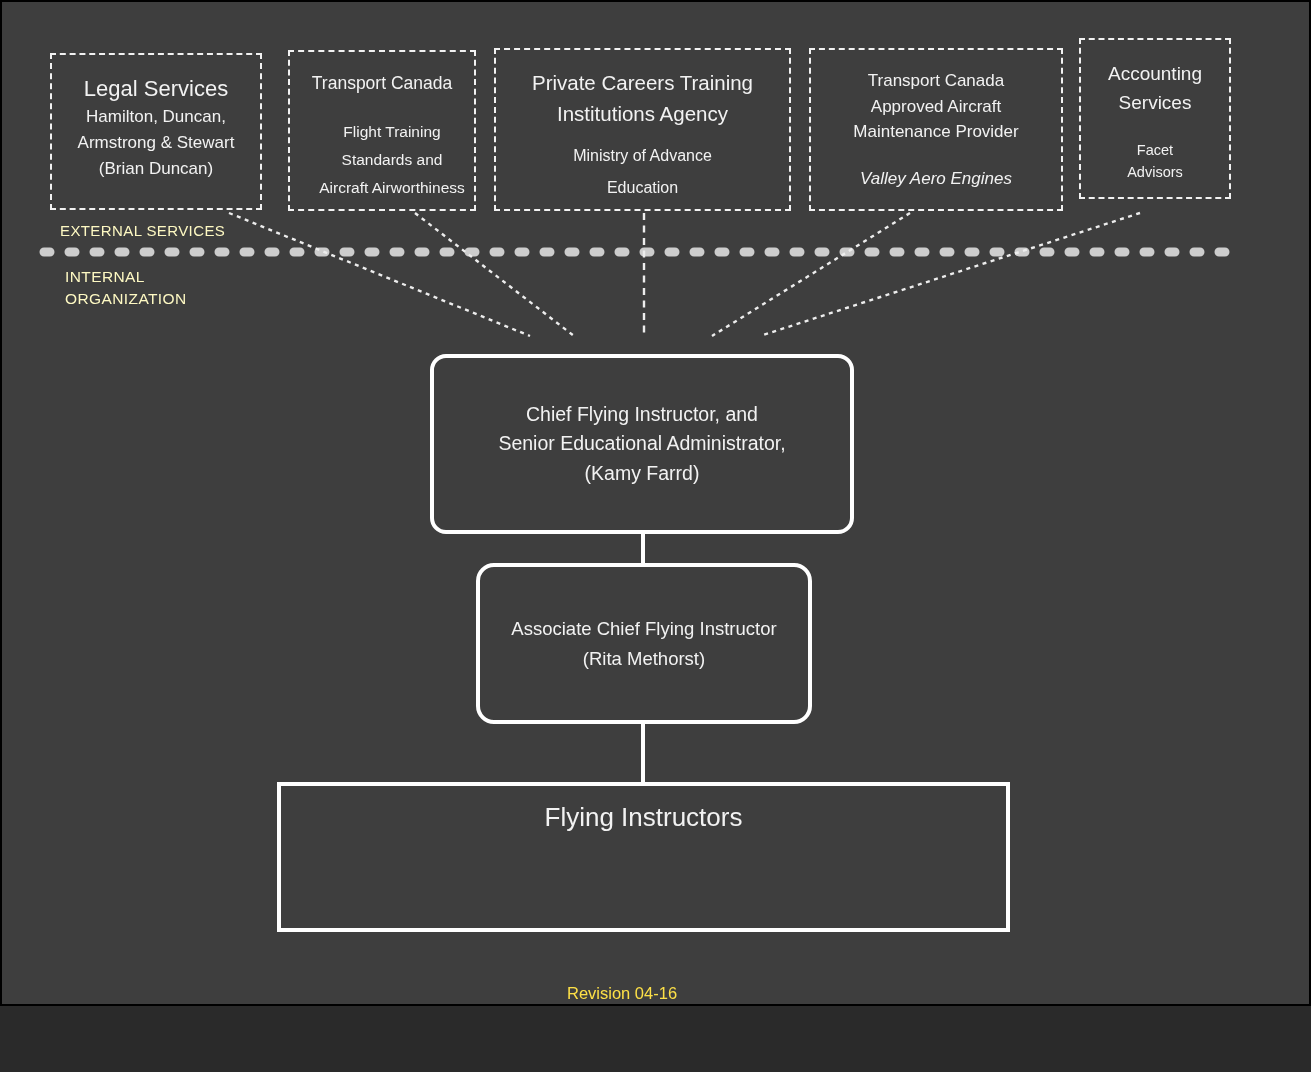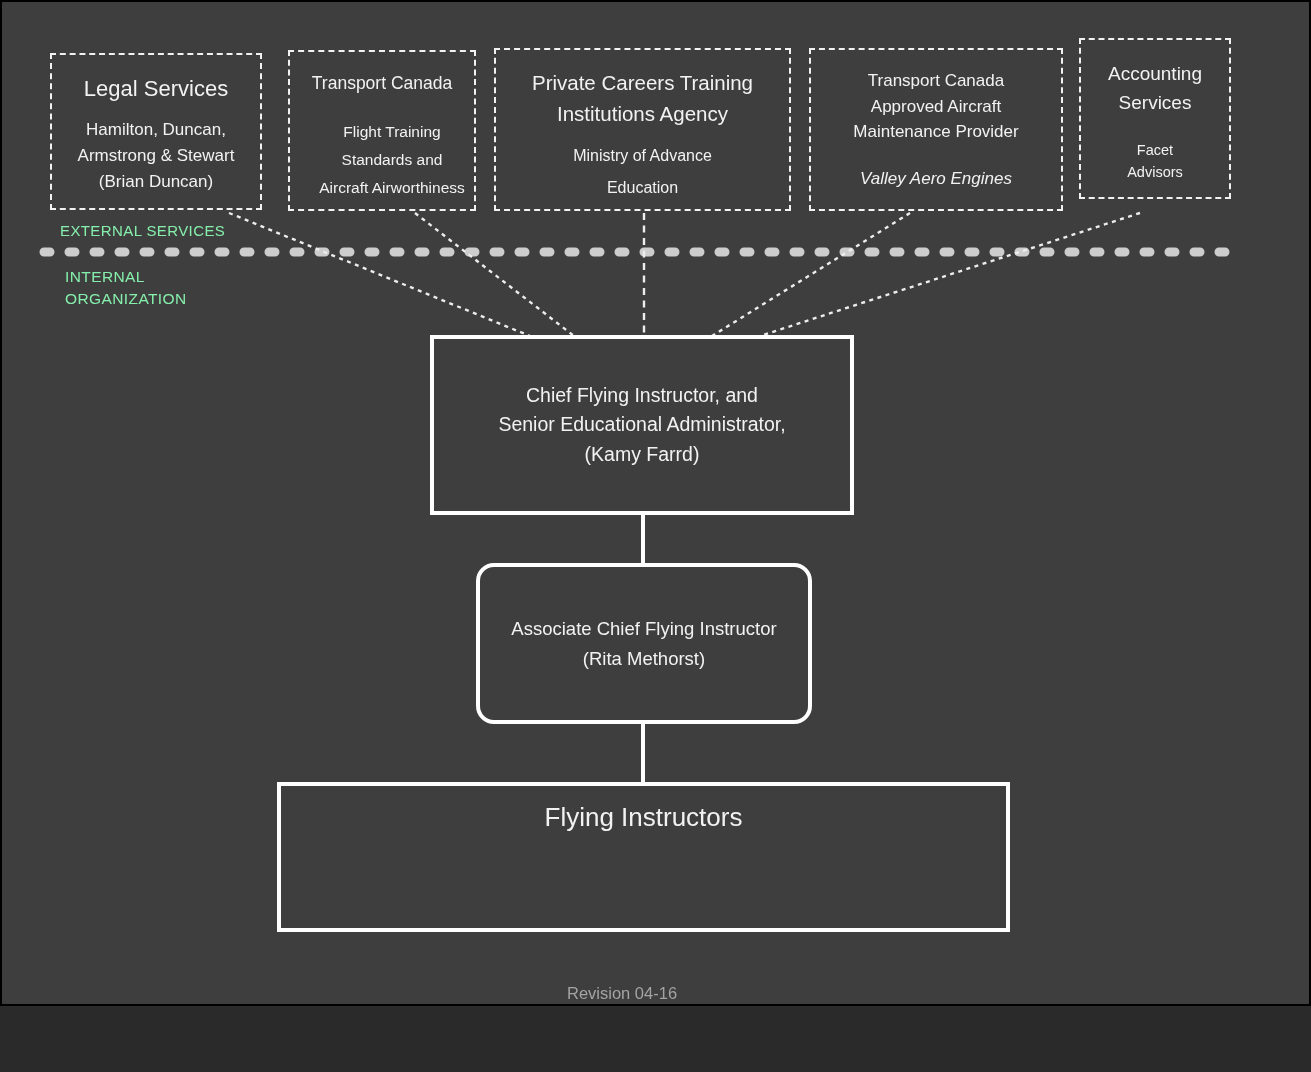--- a/index.html
+++ b/index.html
@@ -15,47 +15,47 @@
   }
   .connectors { position:absolute; left:0; top:0; width:1311px; height:1072px; z-index:1; pointer-events:none; }
   .box { position:absolute; z-index:2; box-sizing:border-box; background:#3e3e3e; text-align:center; }
   .ext  { border:2px dashed #f2f2f2; display:flex; flex-direction:column; align-items:center; }
   .solid{ border:4px solid #ffffff; display:flex; flex-direction:column; align-items:center; justify-content:center; }
   .prelines { white-space:pre-line; }
 
   
   .b1 { left:48px;  top:51px; width:212px; height:157px; padding-top:20px; }
   .b1 .t { font-size:22px; line-height:1.3; }
-  .b1 .s { font-size:17px; line-height:1.55; margin-top:13px; }
+  .b1 .s { font-size:17px; line-height:1.55; }
   .b2 { left:286px; top:48px; width:188px; height:161px; padding-top:20px; }
   .b2 .t { font-size:17.5px; line-height:1.3; }
   .b2 .s { font-size:15.5px; line-height:1.8; margin-top:23px;margin-left:20px; }
   .b3 { left:492px; top:46px; width:297px; height:163px; padding-top:18px; }
   .b3 .t { font-size:20.5px; line-height:1.5; }
   .b3 .s { font-size:16px;  line-height:2.0; margin-top:10px; }
   .b4 { left:807px; top:46px; width:254px; height:163px; padding-top:18px; }
   .b4 .t { font-size:17px; line-height:1.5; }
   .b4 .s { font-size:17px; line-height:1.5; margin-top:21px;font-style:italic; }
   .b5 { left:1077px; top:36px; width:152px; height:161px; padding-top:20px; }
   .b5 .t { font-size:19px; line-height:1.5; }
   .b5 .s { font-size:14.5px; line-height:1.55; margin-top:22px; }
 
   
-  .zone-label { position:absolute; z-index:2; font-size:15px; letter-spacing:0.4px; color:#86efac; }
+  .zone-label { position:absolute; z-index:2; font-size:15px; letter-spacing:0.4px; color:#fef9c3; }
   .ext-label  { left:58px; top:220px; }
   .int-label  { left:63px; top:264px; width:160px; line-height:1.4; font-size:15.5px; }
 
   
-  .chief      { left:428px; top:333px; width:424px; height:180px; font-size:19.5px; line-height:1.5; }
+  .chief      { left:428px; top:352px; width:424px; height:180px; font-size:19.5px; line-height:1.5;border-radius:16px; }
   .associate  { left:474px; top:561px; width:336px; height:161px; font-size:18.5px; line-height:1.6;border-radius:18px; }
   .instructors{ left:275px; top:780px; width:733px; height:150px; justify-content:flex-start; padding-top:16px; }
   .instructors .head { font-size:26px; font-weight:400; }
   .instructors .members { font-size:20px; line-height:1.5; text-align:left; margin-top:9px; width:672px; }
 
-  .revision { position:absolute; left:565px; top:982px; font-size:16.5px; color:#a3a3a3; z-index:2; }
+  .revision { position:absolute; left:565px; top:982px; font-size:16.5px; color:#fde047; z-index:2; }
 </style>
 </head>
 <body>
 
 <div class="canvas">
 
   <svg class="connectors" viewBox="0 0 1311 1072">
 
     <line x1="42" y1="250" x2="1226" y2="250" stroke="#cdcdcd" stroke-width="9" stroke-linecap="round" stroke-dasharray="6 19"></line>
 

